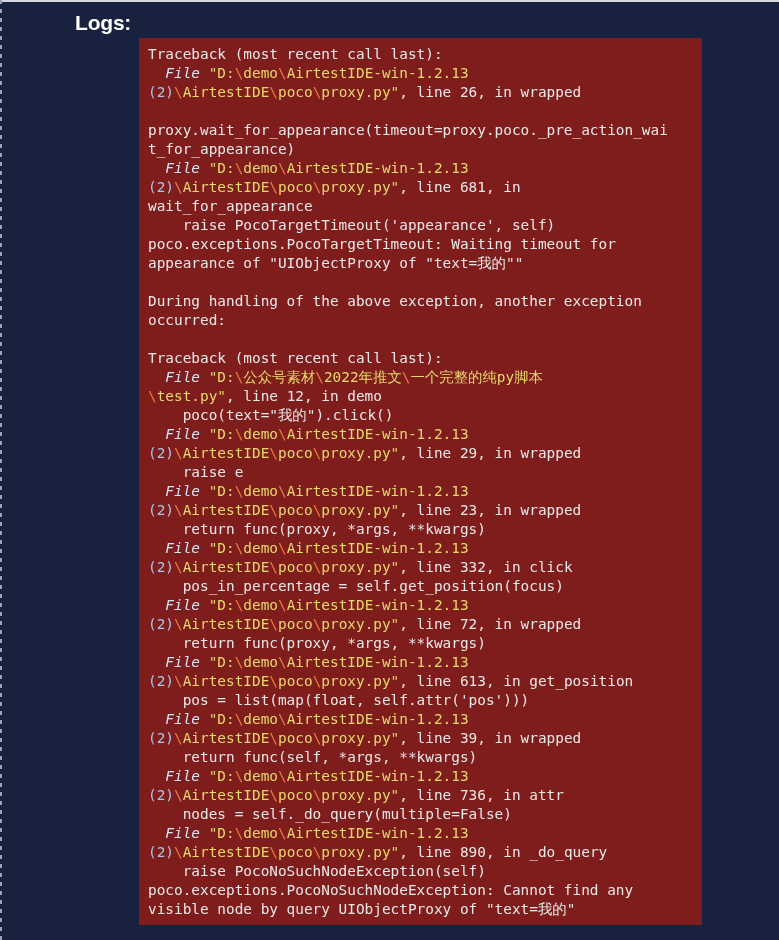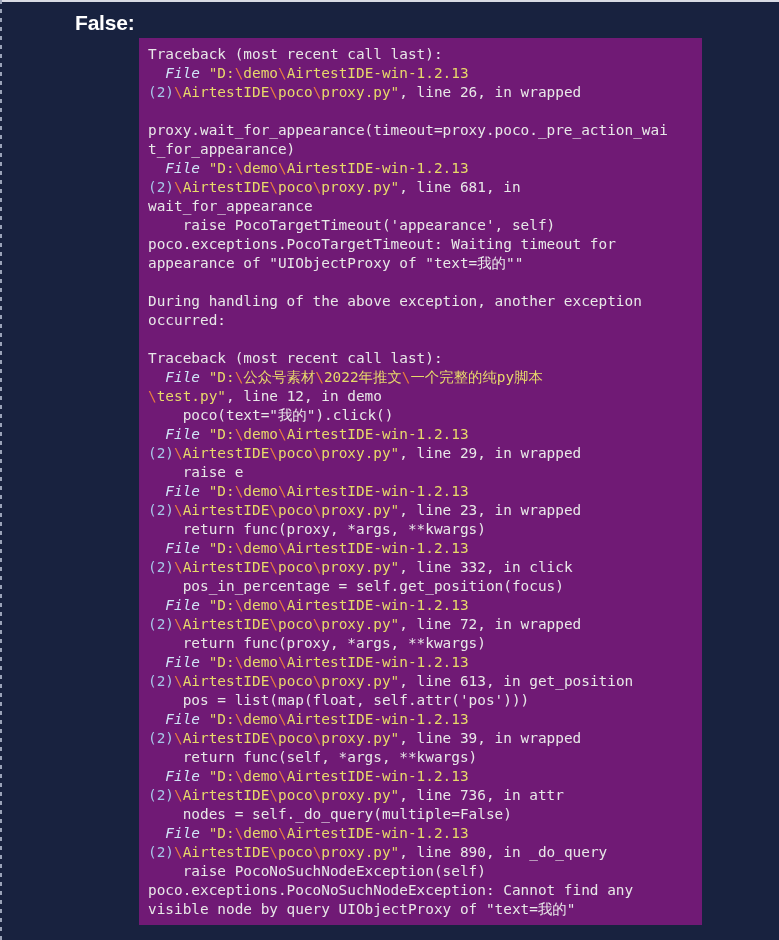--- a/index.html
+++ b/index.html
@@ -44,21 +44,21 @@
     color: #ffffff;
     letter-spacing: -0.2px;
     line-height: 26px;
   }
   .log-block {
     position: absolute;
     left: 139px;
     top: 38px;
     width: 563px;
     height: 887px;
-    background: #701a75;
+    background: #7f1d1d;
     overflow: hidden;
     box-sizing: border-box;
     padding: 7px 0px 0px 0px;
   }
   .log-lines {
     font-family: "DejaVu Sans Mono", "Liberation Mono", monospace;
     font-size: 14.4px;
     line-height: 19px;
     white-space: pre;
     padding-left: 9px;
@@ -73,17 +73,17 @@
   .t-bs    { color: #e87d3e; }
   .t-num   { color: #a7c8e8; }
   .t-blue  { color: #cfe3f7; font-style: italic; }
 </style>
 </head>
 <body>
 
 <div class="top-edge"></div>
 <div class="left-rail"></div>
 
-<div class="page-title">False:</div>
+<div class="page-title">Logs:</div>
 
 <div class="log-block">
   <div class="log-lines" id="log-lines"><span class="ln"><span class="t-def">Traceback (most recent call last):</span></span><span class="ln"><span class="t-blue">  File </span><span class="t-path">"D:</span><span class="t-bs">\</span><span class="t-path">demo</span><span class="t-bs">\</span><span class="t-path">AirtestIDE-win-1.2.13</span></span><span class="ln"><span class="t-num">(2)</span><span class="t-bs">\</span><span class="t-path">AirtestIDE</span><span class="t-bs">\</span><span class="t-path">poco</span><span class="t-bs">\</span><span class="t-path">proxy.py"</span><span class="t-def">, line 26, in wrapped</span></span><span class="ln"><span class="t-def"></span></span><span class="ln"><span class="t-def">proxy.wait_for_appearance(timeout=proxy.poco._pre_action_wai</span></span><span class="ln"><span class="t-def">t_for_appearance)</span></span><span class="ln"><span class="t-blue">  File </span><span class="t-path">"D:</span><span class="t-bs">\</span><span class="t-path">demo</span><span class="t-bs">\</span><span class="t-path">AirtestIDE-win-1.2.13</span></span><span class="ln"><span class="t-num">(2)</span><span class="t-bs">\</span><span class="t-path">AirtestIDE</span><span class="t-bs">\</span><span class="t-path">poco</span><span class="t-bs">\</span><span class="t-path">proxy.py"</span><span class="t-def">, line 681, in</span></span><span class="ln"><span class="t-def">wait_for_appearance</span></span><span class="ln"><span class="t-def">    raise PocoTargetTimeout('appearance', self)</span></span><span class="ln"><span class="t-def">poco.exceptions.PocoTargetTimeout: Waiting timeout for</span></span><span class="ln"><span class="t-def">appearance of "UIObjectProxy of "text=我的""</span></span><span class="ln"><span class="t-def"></span></span><span class="ln"><span class="t-def">During handling of the above exception, another exception</span></span><span class="ln"><span class="t-def">occurred:</span></span><span class="ln"><span class="t-def"></span></span><span class="ln"><span class="t-def">Traceback (most recent call last):</span></span><span class="ln"><span class="t-blue">  File </span><span class="t-path">"D:</span><span class="t-bs">\</span><span class="t-path">公众号素材</span><span class="t-bs">\</span><span class="t-path">2022年推文</span><span class="t-bs">\</span><span class="t-path">一个完整的纯py脚本</span></span><span class="ln"><span class="t-bs">\</span><span class="t-path">test.py"</span><span class="t-def">, line 12, in demo</span></span><span class="ln"><span class="t-def">    poco(text="我的").click()</span></span><span class="ln"><span class="t-blue">  File </span><span class="t-path">"D:</span><span class="t-bs">\</span><span class="t-path">demo</span><span class="t-bs">\</span><span class="t-path">AirtestIDE-win-1.2.13</span></span><span class="ln"><span class="t-num">(2)</span><span class="t-bs">\</span><span class="t-path">AirtestIDE</span><span class="t-bs">\</span><span class="t-path">poco</span><span class="t-bs">\</span><span class="t-path">proxy.py"</span><span class="t-def">, line 29, in wrapped</span></span><span class="ln"><span class="t-def">    raise e</span></span><span class="ln"><span class="t-blue">  File </span><span class="t-path">"D:</span><span class="t-bs">\</span><span class="t-path">demo</span><span class="t-bs">\</span><span class="t-path">AirtestIDE-win-1.2.13</span></span><span class="ln"><span class="t-num">(2)</span><span class="t-bs">\</span><span class="t-path">AirtestIDE</span><span class="t-bs">\</span><span class="t-path">poco</span><span class="t-bs">\</span><span class="t-path">proxy.py"</span><span class="t-def">, line 23, in wrapped</span></span><span class="ln"><span class="t-def">    return func(proxy, *args, **kwargs)</span></span><span class="ln"><span class="t-blue">  File </span><span class="t-path">"D:</span><span class="t-bs">\</span><span class="t-path">demo</span><span class="t-bs">\</span><span class="t-path">AirtestIDE-win-1.2.13</span></span><span class="ln"><span class="t-num">(2)</span><span class="t-bs">\</span><span class="t-path">AirtestIDE</span><span class="t-bs">\</span><span class="t-path">poco</span><span class="t-bs">\</span><span class="t-path">proxy.py"</span><span class="t-def">, line 332, in click</span></span><span class="ln"><span class="t-def">    pos_in_percentage = self.get_position(focus)</span></span><span class="ln"><span class="t-blue">  File </span><span class="t-path">"D:</span><span class="t-bs">\</span><span class="t-path">demo</span><span class="t-bs">\</span><span class="t-path">AirtestIDE-win-1.2.13</span></span><span class="ln"><span class="t-num">(2)</span><span class="t-bs">\</span><span class="t-path">AirtestIDE</span><span class="t-bs">\</span><span class="t-path">poco</span><span class="t-bs">\</span><span class="t-path">proxy.py"</span><span class="t-def">, line 72, in wrapped</span></span><span class="ln"><span class="t-def">    return func(proxy, *args, **kwargs)</span></span><span class="ln"><span class="t-blue">  File </span><span class="t-path">"D:</span><span class="t-bs">\</span><span class="t-path">demo</span><span class="t-bs">\</span><span class="t-path">AirtestIDE-win-1.2.13</span></span><span class="ln"><span class="t-num">(2)</span><span class="t-bs">\</span><span class="t-path">AirtestIDE</span><span class="t-bs">\</span><span class="t-path">poco</span><span class="t-bs">\</span><span class="t-path">proxy.py"</span><span class="t-def">, line 613, in get_position</span></span><span class="ln"><span class="t-def">    pos = list(map(float, self.attr('pos')))</span></span><span class="ln"><span class="t-blue">  File </span><span class="t-path">"D:</span><span class="t-bs">\</span><span class="t-path">demo</span><span class="t-bs">\</span><span class="t-path">AirtestIDE-win-1.2.13</span></span><span class="ln"><span class="t-num">(2)</span><span class="t-bs">\</span><span class="t-path">AirtestIDE</span><span class="t-bs">\</span><span class="t-path">poco</span><span class="t-bs">\</span><span class="t-path">proxy.py"</span><span class="t-def">, line 39, in wrapped</span></span><span class="ln"><span class="t-def">    return func(self, *args, **kwargs)</span></span><span class="ln"><span class="t-blue">  File </span><span class="t-path">"D:</span><span class="t-bs">\</span><span class="t-path">demo</span><span class="t-bs">\</span><span class="t-path">AirtestIDE-win-1.2.13</span></span><span class="ln"><span class="t-num">(2)</span><span class="t-bs">\</span><span class="t-path">AirtestIDE</span><span class="t-bs">\</span><span class="t-path">poco</span><span class="t-bs">\</span><span class="t-path">proxy.py"</span><span class="t-def">, line 736, in attr</span></span><span class="ln"><span class="t-def">    nodes = self._do_query(multiple=False)</span></span><span class="ln"><span class="t-blue">  File </span><span class="t-path">"D:</span><span class="t-bs">\</span><span class="t-path">demo</span><span class="t-bs">\</span><span class="t-path">AirtestIDE-win-1.2.13</span></span><span class="ln"><span class="t-num">(2)</span><span class="t-bs">\</span><span class="t-path">AirtestIDE</span><span class="t-bs">\</span><span class="t-path">poco</span><span class="t-bs">\</span><span class="t-path">proxy.py"</span><span class="t-def">, line 890, in _do_query</span></span><span class="ln"><span class="t-def">    raise PocoNoSuchNodeException(self)</span></span><span class="ln"><span class="t-def">poco.exceptions.PocoNoSuchNodeException: Cannot find any</span></span><span class="ln"><span class="t-def">visible node by query UIObjectProxy of "text=我的"</span></span></div>
 </div>
 
 </body></html>

